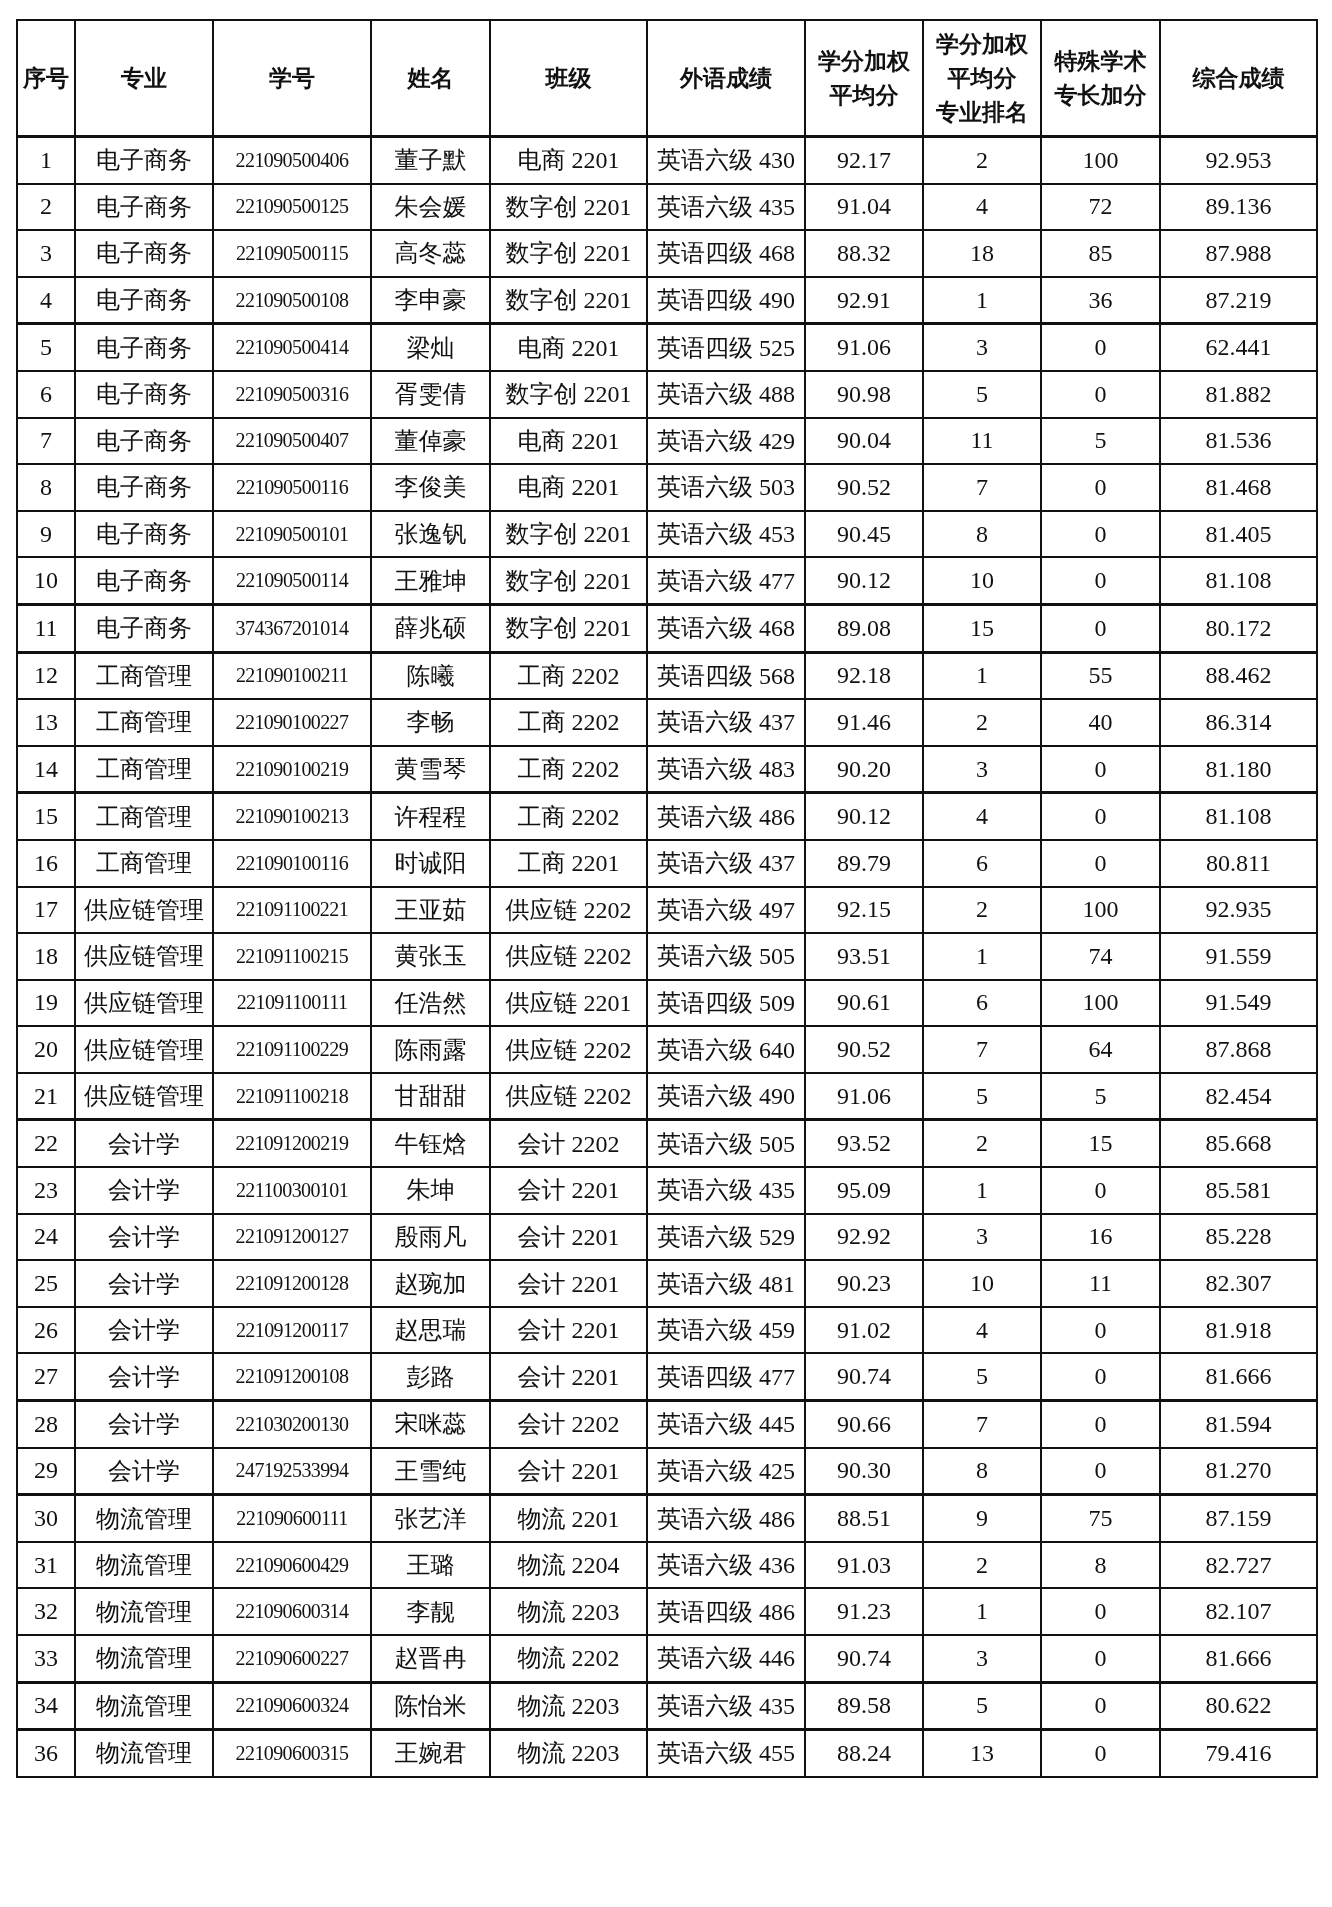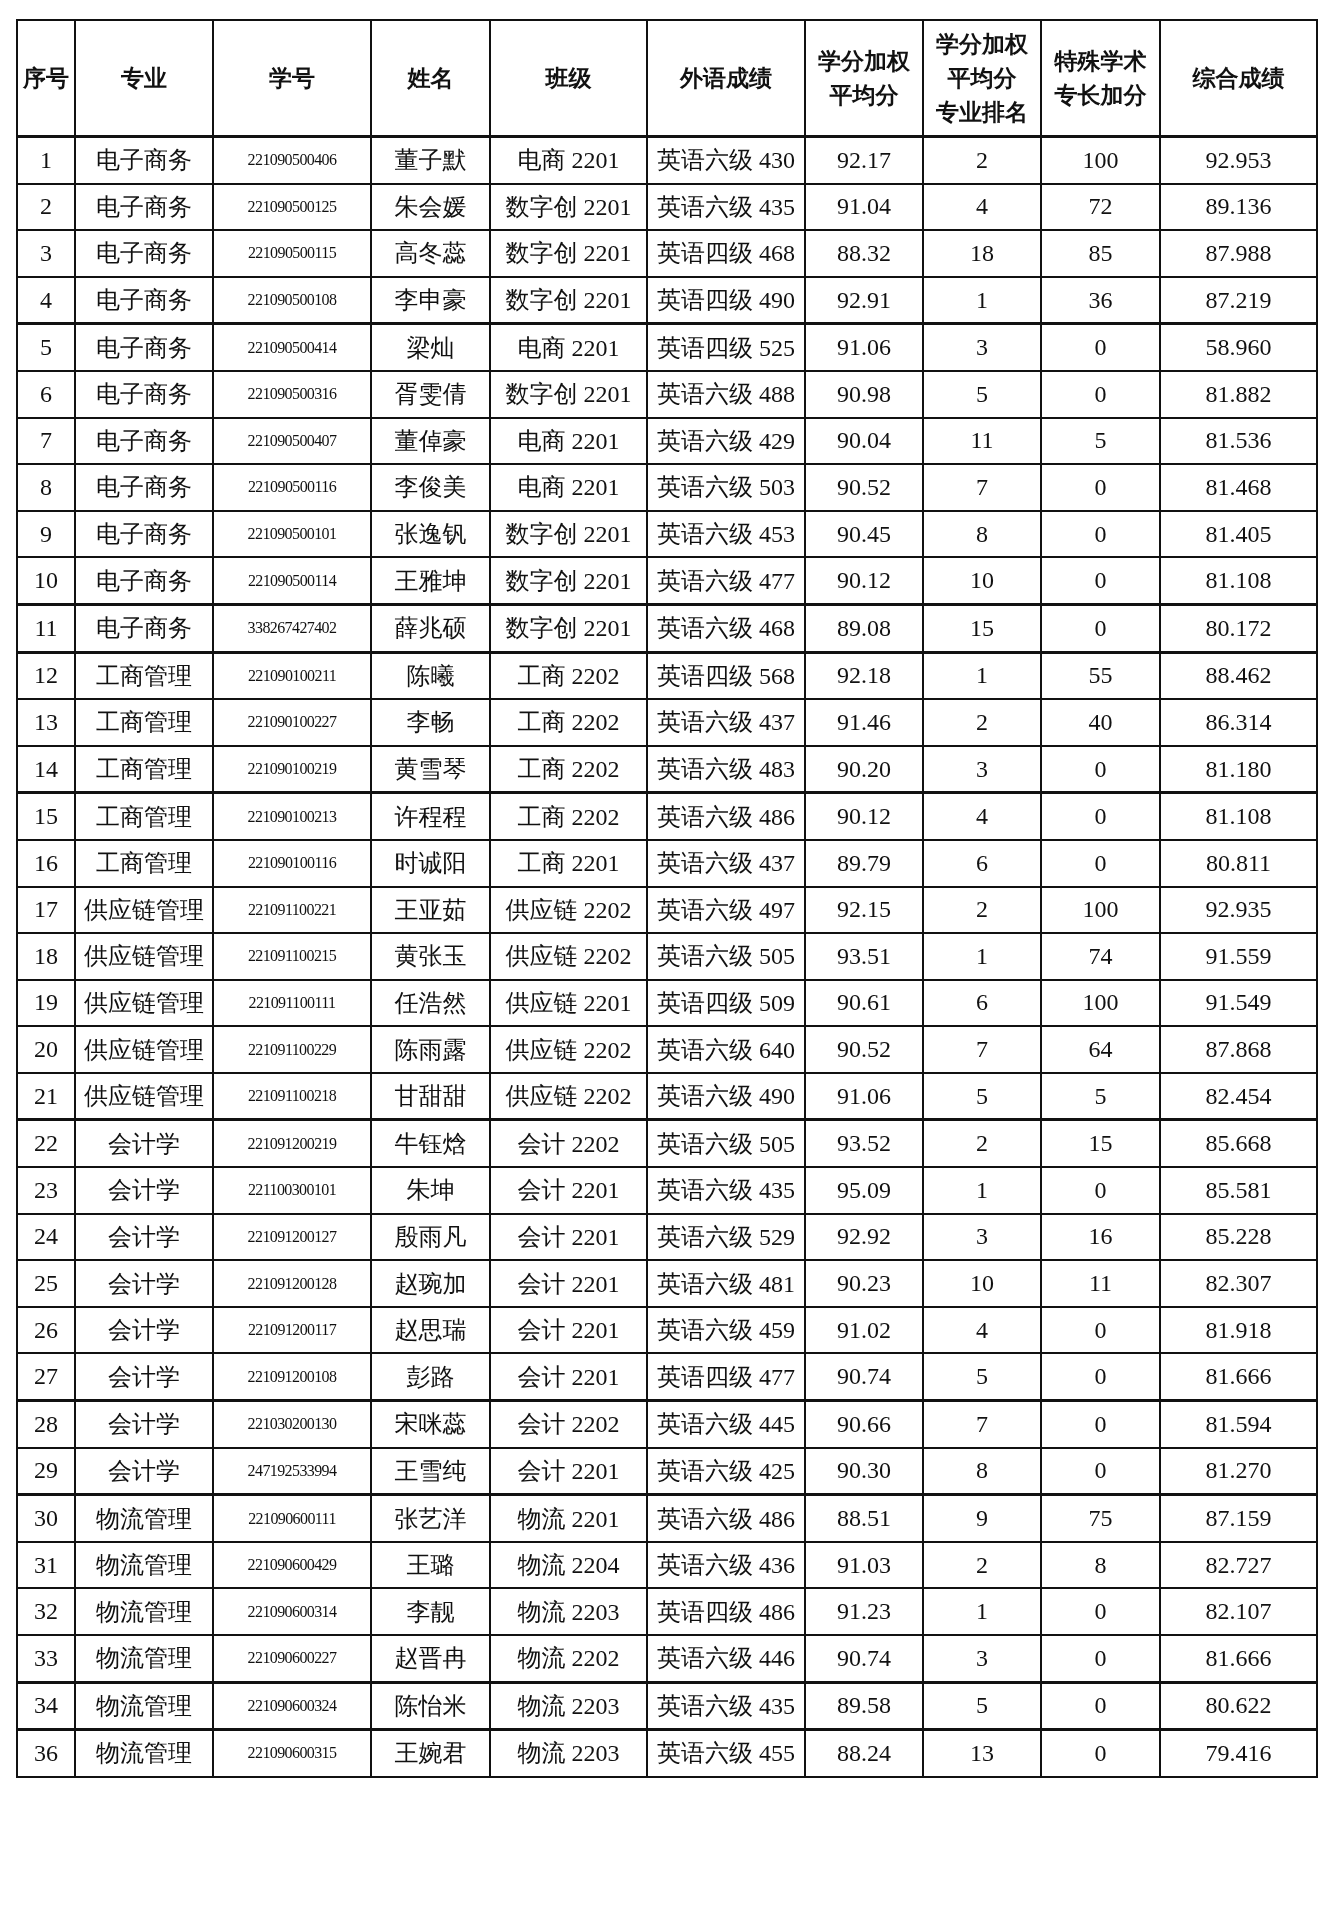--- a/index.html
+++ b/index.html
@@ -5,21 +5,21 @@
   html, body { margin: 0; padding: 0; background: #ffffff; }
   body { width: 1332px; height: 1907px; position: relative; overflow: hidden;
          font-family: "Liberation Serif", "DejaVu Serif", serif; color: #111; }
   .tbl { position: absolute; left: 16px; top: 19px; width: 1300px;
          border-collapse: collapse; table-layout: fixed; }
   .tbl td, .tbl th { border: 2px solid #111; padding: 0; text-align: center;
          vertical-align: middle; overflow: hidden; white-space: nowrap; }
   .tbl th { height: 114px; font-family: "DejaVu Sans", "Liberation Sans", sans-serif;
          font-weight: bold; font-size: 23px; line-height: 34px; white-space: normal; }
   .tbl td { height: 44.6px; font-size: 24px; }
-  .tbl td.id { font-size: 16px; letter-spacing: -0.6px; }
+  .tbl td.id { font-size: 20px; letter-spacing: -0.6px; }
   .tbl tr.thick td { border-top-width: 3px; }
 </style>
 </head>
 <body>
 
 <table class="tbl">
   <colgroup>
     <col style="width:58px">
       <col style="width:138px">
       <col style="width:158px">
@@ -121,21 +121,21 @@
       <tr class="thick">
         <td>5</td>
         <td>电子商务</td>
         <td class="id">221090500414</td>
         <td>梁灿</td>
         <td>电商 2201</td>
         <td>英语四级 525</td>
         <td>91.06</td>
         <td>3</td>
         <td>0</td>
-        <td>58.960</td>
+        <td>62.441</td>
       </tr>
       <tr>
         <td>6</td>
         <td>电子商务</td>
         <td class="id">221090500316</td>
         <td>胥雯倩</td>
         <td>数字创 2201</td>
         <td>英语六级 488</td>
         <td>90.98</td>
         <td>5</td>
@@ -186,21 +186,21 @@
         <td>数字创 2201</td>
         <td>英语六级 477</td>
         <td>90.12</td>
         <td>10</td>
         <td>0</td>
         <td>81.108</td>
       </tr>
       <tr class="thick">
         <td>11</td>
         <td>电子商务</td>
-        <td class="id">338267427402</td>
+        <td class="id">374367201014</td>
         <td>薛兆硕</td>
         <td>数字创 2201</td>
         <td>英语六级 468</td>
         <td>89.08</td>
         <td>15</td>
         <td>0</td>
         <td>80.172</td>
       </tr>
       <tr class="thick">
         <td>12</td>

